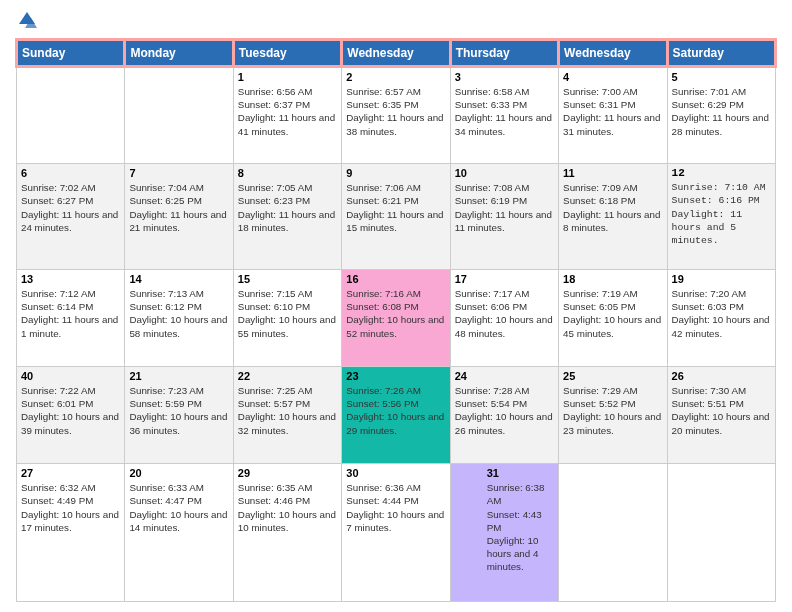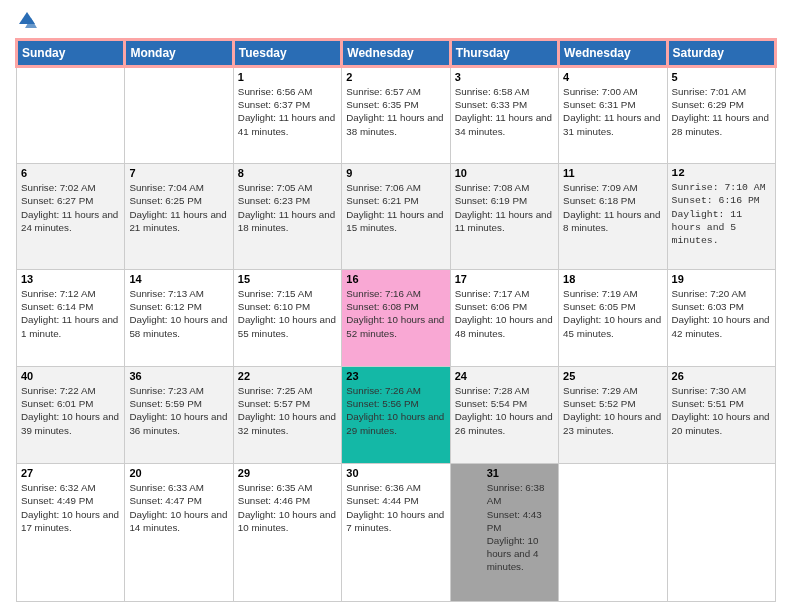--- a/index.html
+++ b/index.html
@@ -219,21 +219,21 @@
             <span class="day-num">19</span>
             <div class="day-info">Sunrise: 7:20 AM<br>Sunset: 6:03 PM<br>Daylight: 10 hours and 42 minutes.</div>
           </td>
         </tr>
         <tr>
           <td style="background: rgb(242, 242, 242);">
             <span class="day-num">40</span>
             <div class="day-info">Sunrise: 7:22 AM<br>Sunset: 6:01 PM<br>Daylight: 10 hours and 39 minutes.</div>
           </td>
           <td style="background: rgb(242, 242, 242);">
-            <span class="day-num">36</span>
+            <span class="day-num">21</span>
             <div class="day-info">Sunrise: 7:23 AM<br>Sunset: 5:59 PM<br>Daylight: 10 hours and 36 minutes.</div>
           </td>
           <td style="background: rgb(242, 242, 242);">
             <span class="day-num">22</span>
             <div class="day-info">Sunrise: 7:25 AM<br>Sunset: 5:57 PM<br>Daylight: 10 hours and 32 minutes.</div>
           </td>
           <td style="background: #14b8a6;">
             <span class="day-num">23</span>
             <div class="day-info">Sunrise: 7:26 AM<br>Sunset: 5:56 PM<br>Daylight: 10 hours and 29 minutes.</div>
           </td>
@@ -260,21 +260,21 @@
             <div class="day-info">Sunrise: 6:33 AM<br>Sunset: 4:47 PM<br>Daylight: 10 hours and 14 minutes.</div>
           </td>
           <td style="background: rgb(255, 255, 255);">
             <span class="day-num">29</span>
             <div class="day-info">Sunrise: 6:35 AM<br>Sunset: 4:46 PM<br>Daylight: 10 hours and 10 minutes.</div>
           </td>
           <td style="background: rgb(255, 255, 255);">
             <span class="day-num">30</span>
             <div class="day-info">Sunrise: 6:36 AM<br>Sunset: 4:44 PM<br>Daylight: 10 hours and 7 minutes.</div>
           </td>
-          <td style="background: #a3a3a3; padding-left: 36px;">
+          <td style="background: #c4b5fd; padding-left: 36px;">
             <span class="day-num">31</span>
             <div class="day-info">Sunrise: 6:38 AM<br>Sunset: 4:43 PM<br>Daylight: 10 hours and 4 minutes.</div>
           </td>
           <td class="empty-cell"></td>
           <td class="empty-cell"></td>
         </tr>
       </tbody>
   </table>
 </div>
 

